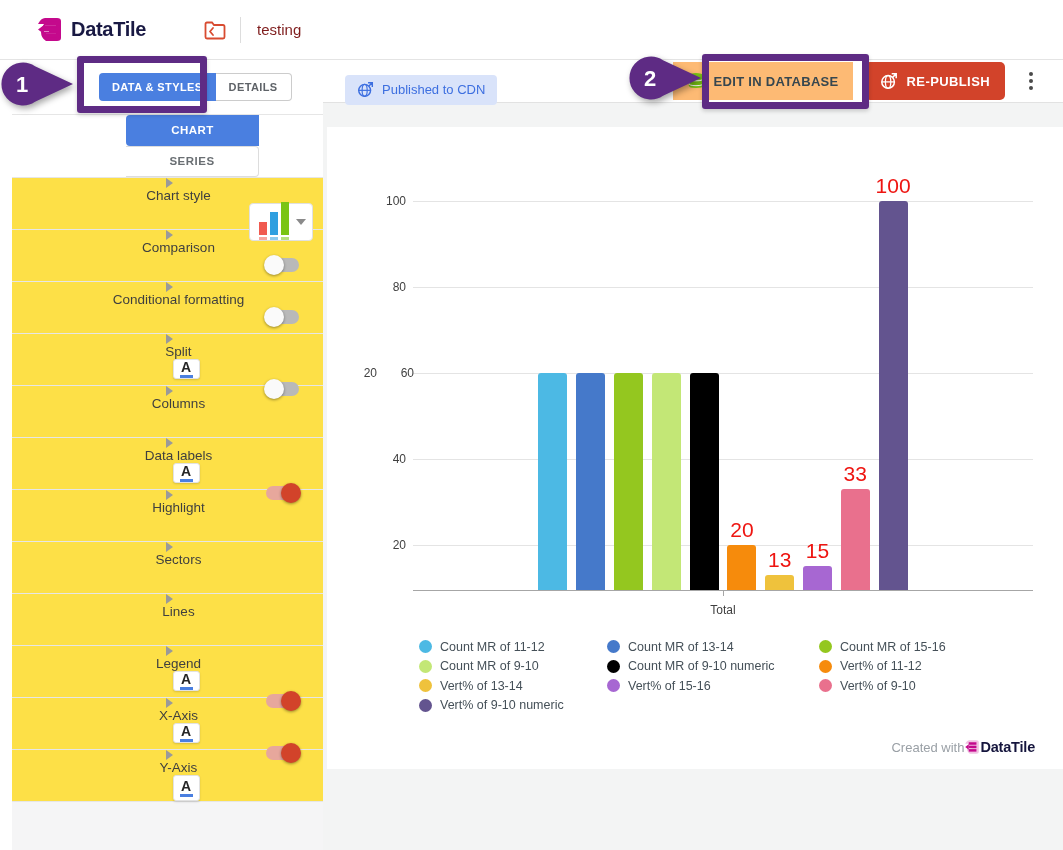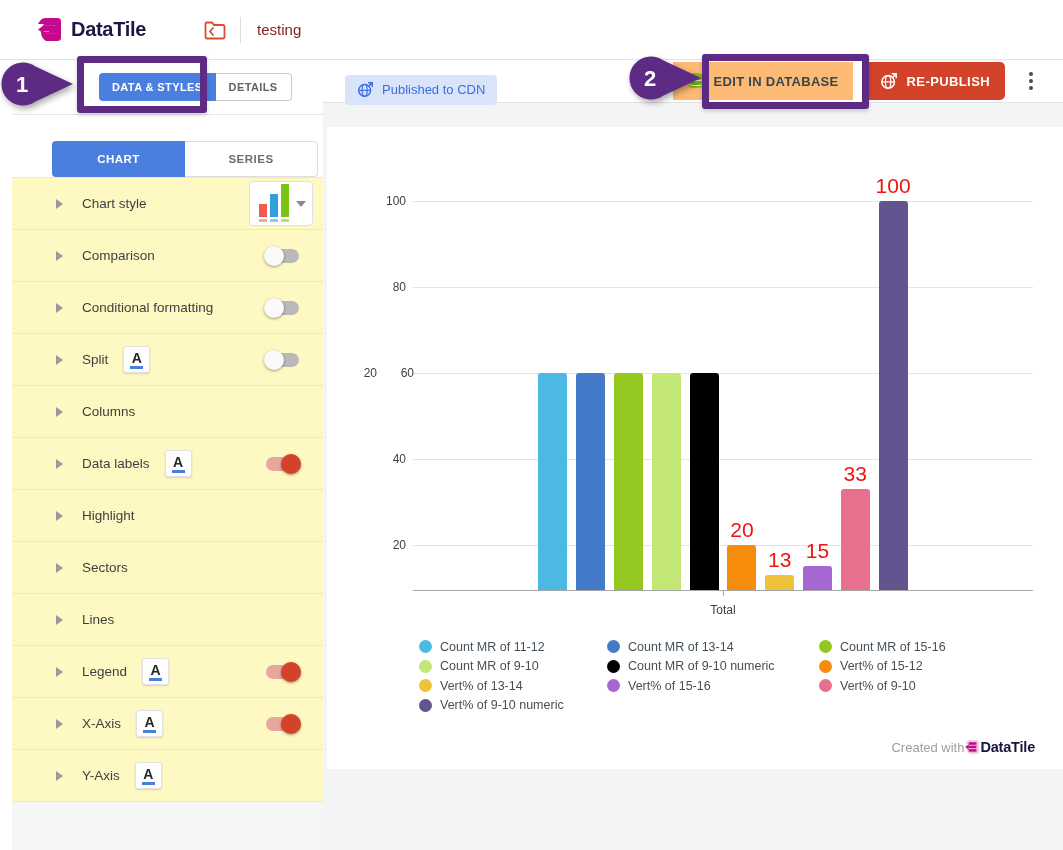--- a/index.html
+++ b/index.html
@@ -16,28 +16,28 @@
 
   
   .sidebar { position:absolute; left:12px; top:60px; width:322px; height:790px; background:#f5f5f6; border-right:1px solid #ddd; overflow:hidden; }
   .main { position:absolute; left:323px; top:60px; width:740px; height:790px; background:#f3f4f4; }
 
   
   .side-tabs { height:55px; background:#fff; border-bottom:1px solid #e6e6e6; display:flex; align-items:center; padding-left:87px; }
   .seg-btn { height:28px; display:flex; align-items:center; padding:0 13px; font-size:11px; font-weight:bold; letter-spacing:.4px; cursor:pointer; }
   .seg-active { background:#4a7fe0; color:#fff; border-radius:4px 0 0 4px; }
   .seg-inactive { background:#fff; color:#5f6368; border:1px solid #ccc; border-left:none; border-radius:0 4px 4px 0; }
-  .subtabs { height:63px; background:#fff; border-bottom:1px solid #e6e6e6; display:flex; align-items:flex-end; padding-left:40px; }
+  .subtabs { height:63px; background:#fff; border-bottom:1px solid #e6e6e6; display:flex; align-items:center; padding-left:40px;flex-direction:column; }
   .subtab { width:133px; height:36px; display:flex; align-items:center; justify-content:center; font-size:11.5px; font-weight:bold; letter-spacing:.5px; cursor:pointer; }
   .subtab.active { background:#4a7fe0; color:#fff; border-radius:4px 0 0 4px; }
   .subtab.inactive { background:#fff; color:#6a6f73; border:1px solid #ddd; border-left:none; border-radius:0 4px 4px 0; }
 
   
   .rows { }
-  .s-row { height:52px; display:flex; align-items:center; padding-left:44px; padding-right:32px; border-bottom:1px solid #e6e6e6; background:#fef9c3; cursor:pointer; }
+  .s-row { height:52px; display:flex; align-items:center; padding-left:44px; padding-right:32px; border-bottom:1px solid #e6e6e6; background:#fde047; cursor:pointer;flex-direction:column; }
   .caret { width:0; height:0; border-left:7px solid #9a9a9a; border-top:5px solid transparent; border-bottom:5px solid transparent; margin-right:19px; flex:none; }
   .s-label { font-size:13.5px; font-weight:500; color:#3f3f3f; }
   .a-icon { width:27px; height:27px; background:#fff; border:1px solid #e2e2e2; border-radius:3px; box-shadow:0 1px 2px rgba(0,0,0,.15); display:flex; flex-direction:column; align-items:center; justify-content:center; margin-left:15px; cursor:pointer; }
   .a-icon .a-char { font-size:14px; font-weight:bold; color:#262626; line-height:14px; }
   .a-icon .a-under { width:13px; height:3px; background:#4a7fe0; margin-top:1px; }
   .toggle { position:relative; width:37px; height:20px; margin-left:auto; flex:none; cursor:pointer; }
   .toggle .track { position:absolute; left:2px; top:3px; width:33px; height:14px; border-radius:7px; }
   .toggle .knob { position:absolute; top:0; width:20px; height:20px; border-radius:50%; box-shadow:0 1px 3px rgba(0,0,0,.4); }
   .toggle.off .track { background:#b9b9b9; }
   .toggle.off .knob { left:0; background:#fafafa; }
@@ -284,21 +284,21 @@
         <div class="legend-item">
           <span class="legend-dot" style="background: rgb(195, 231, 118);"></span>
           <span class="legend-text">Count MR of 9-10</span>
         </div>
         <div class="legend-item">
           <span class="legend-dot" style="background: rgb(0, 0, 0);"></span>
           <span class="legend-text">Count MR of 9-10 numeric</span>
         </div>
         <div class="legend-item">
           <span class="legend-dot" style="background: rgb(246, 139, 12);"></span>
-          <span class="legend-text">Vert% of 15-12</span>
+          <span class="legend-text">Vert% of 11-12</span>
         </div>
         <div class="legend-item">
           <span class="legend-dot" style="background: rgb(239, 194, 60);"></span>
           <span class="legend-text">Vert% of 13-14</span>
         </div>
         <div class="legend-item">
           <span class="legend-dot" style="background: rgb(167, 103, 210);"></span>
           <span class="legend-text">Vert% of 15-16</span>
         </div>
         <div class="legend-item">

